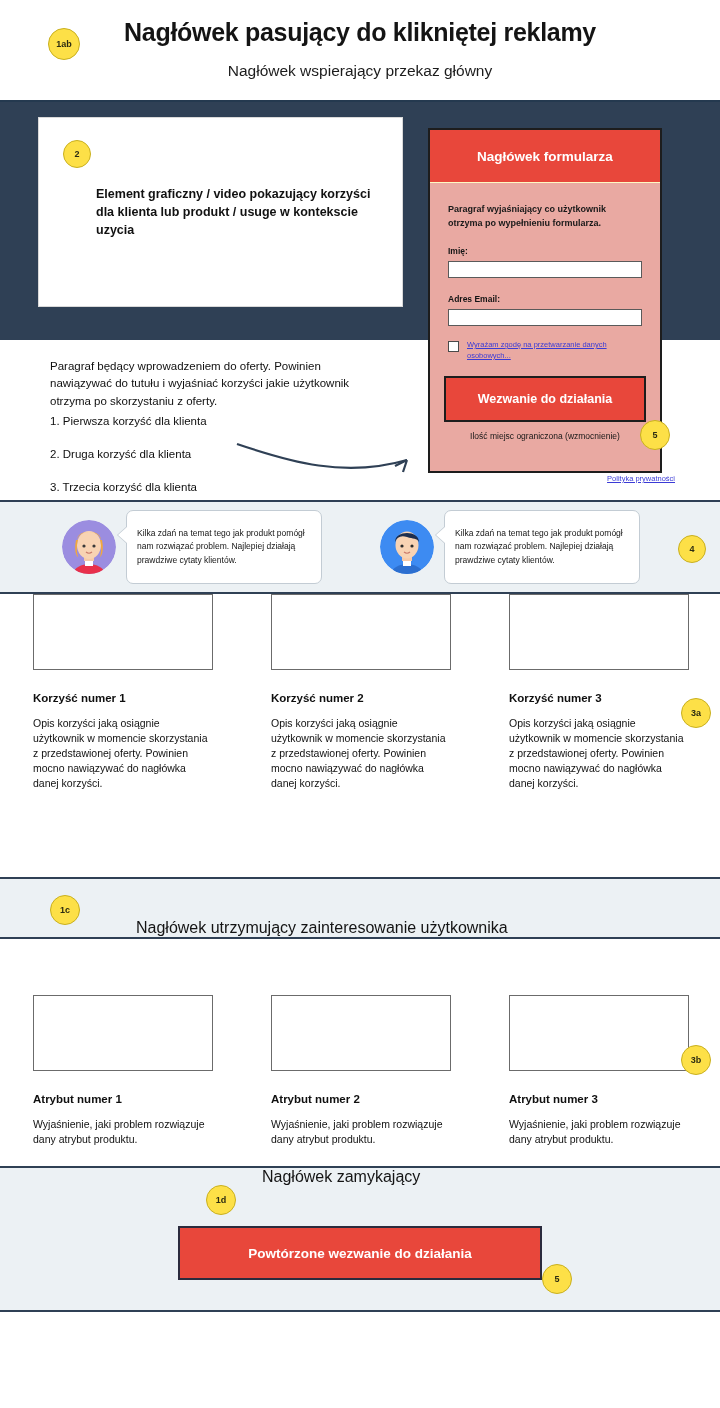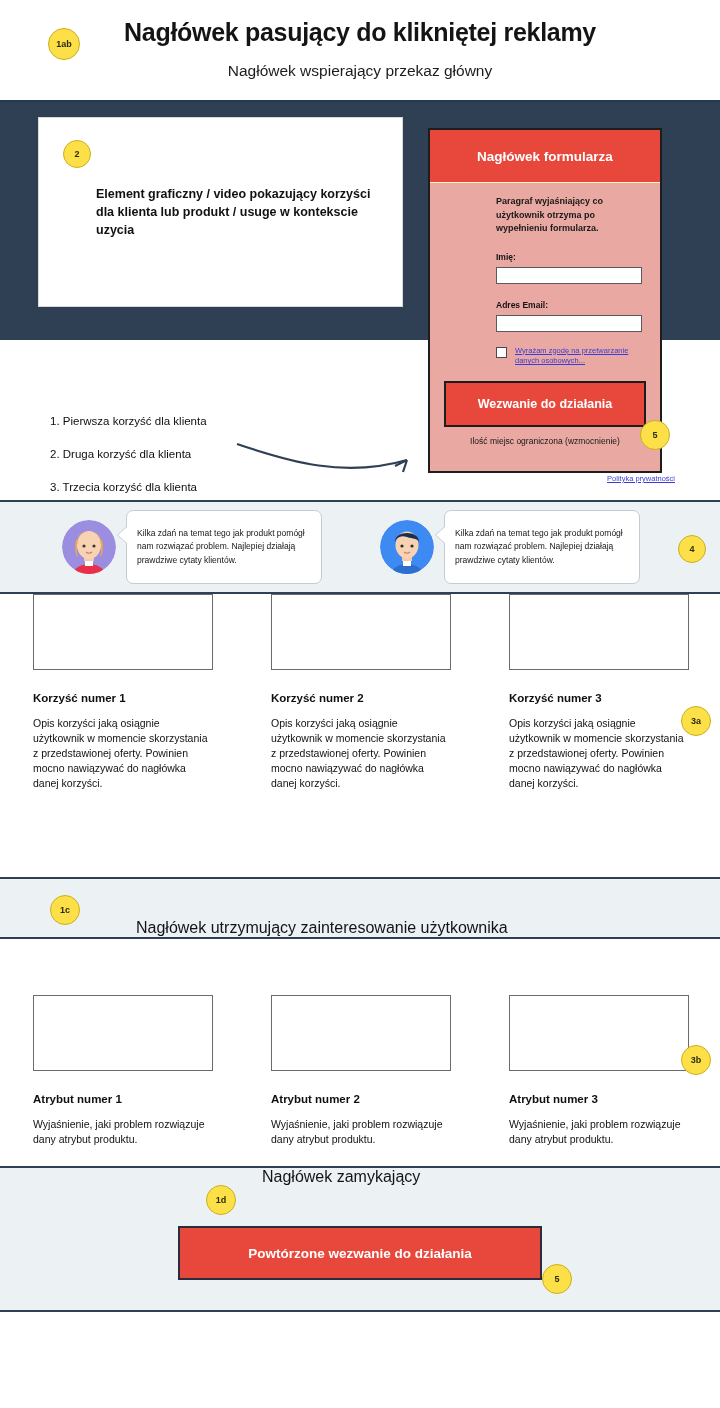--- a/index.html
+++ b/index.html
@@ -85,21 +85,21 @@
     height: 53px;
     background: #E8473B;
     border-bottom: 1px solid #fef9c3;
     display: flex; align-items: center; justify-content: center;
   }
   .form-head-text {
     color: #ffffff;
     font-size: 13.5px;
     font-weight: bold;
   }
-  .form-body { padding: 12px 18px 0 18px; margin-left: 48px; }
+  .form-body { padding: 20px 18px 0 18px; }
   .form-lead {
     font-size: 9px;
     font-weight: bold;
     line-height: 1.5;
     color: #191919;
   }
   .field-label {
     margin-top: 16px;
     font-size: 8.5px;
     font-weight: bold;
@@ -325,20 +325,21 @@
   </div>
 
   <div class="hero">
     <div class="media-box">
       <div class="badge" style="left:24px; top:22px; width:28px; height:28px;">2</div>
       <div class="media-text">Element graficzny / video pokazujący korzyści dla klienta lub produkt / usuge w kontekscie uzycia</div>
     </div>
   </div>
 
   <div class="hero-copy">
+    <div class="lead-para">Paragraf będący wprowadzeniem do oferty. Powinien nawiązywać do tutułu i wyjaśniać korzyści jakie użytkownik otrzyma po skorzystaniu z oferty.</div>
     <ul class="benefit-list">
       <li>1. Pierwsza korzyść dla klienta</li>
       <li>2. Druga korzyść dla klienta</li>
       <li>3. Trzecia korzyść dla klienta</li>
     </ul>
   </div>
 
   <svg class="arrow-svg" width="195" height="55" viewBox="0 0 195 55">
     <path d="M2 14 C 55 32, 110 48, 172 30" stroke="#2F4055" stroke-width="2.2" fill="none"></path>
     <path d="M172 30 L 160 36 M172 30 L 168 42" stroke="#2F4055" stroke-width="2.2" fill="none"></path>
@@ -413,21 +414,21 @@
     <div class="col">
       <div class="thumb"></div>
       <div class="col-title">Korzyść numer 2</div>
       <div class="col-body">Opis korzyści jaką osiągnie użytkownik w momencie skorzystania z przedstawionej oferty. Powinien mocno nawiązywać do nagłówka danej korzyści.</div>
     </div>
     <div class="col">
       <div class="thumb"></div>
       <div class="col-title">Korzyść numer 3</div>
       <div class="col-body">Opis korzyści jaką osiągnie użytkownik w momencie skorzystania z przedstawionej oferty. Powinien mocno nawiązywać do nagłówka danej korzyści.</div>
     </div>
-    <div class="badge" style="left:681px; top:112px; width:30px; height:30px;">3a</div>
+    <div class="badge" style="left:681px; top:104px; width:30px; height:30px;">3a</div>
   </div>
 
   <div class="band mid-band">
     <div class="badge" style="left:50px; top:16px; width:30px; height:30px;">1c</div>
     <div class="mid-heading">Nagłówek utrzymujący zainteresowanie użytkownika</div>
   </div>
 
   <div class="cols attrs-grid" style="padding-top:56px;">
     <div class="col">
       <div class="thumb"></div>

